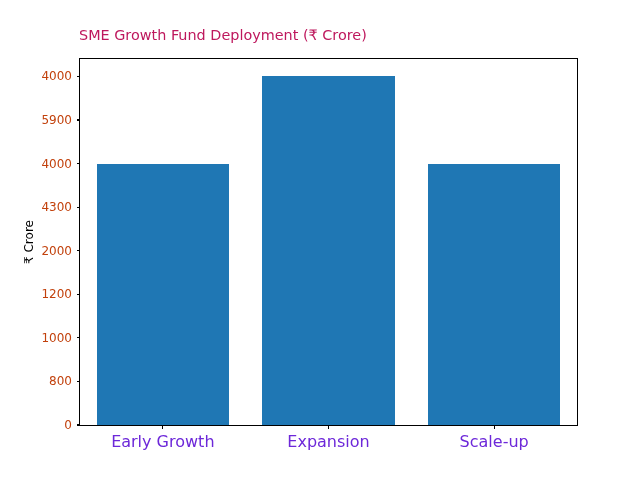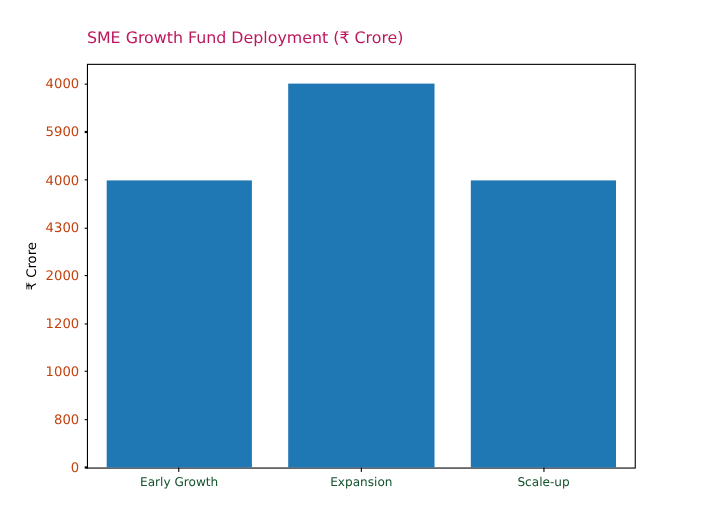--- a/index.html
+++ b/index.html
@@ -102,22 +102,22 @@
     top: 0;
     width: 1.1px;
     height: 3.5px;
     background: #000000;
   }
   .xtick-label {
     position: absolute;
     top: 7px;
     left: 0;
     transform: translateX(-50%);
-    font-size: 11px;
-    color: #14532d;
+    font-size: 16px;
+    color: #6d28d9;
     white-space: nowrap;
   }
 </style>
 </head>
 <body>
 
 <div id="figure">
 
   <div id="chart-title">SME Growth Fund Deployment (₹ Crore)</div>
 

